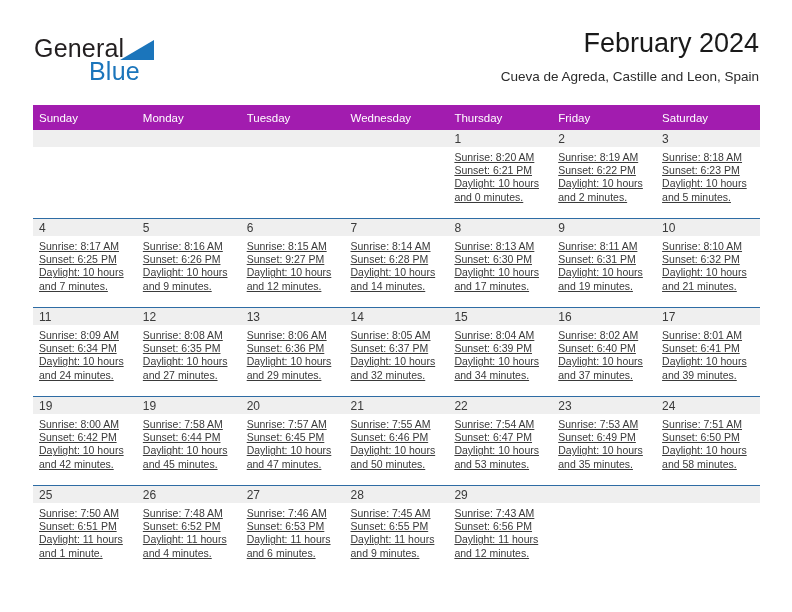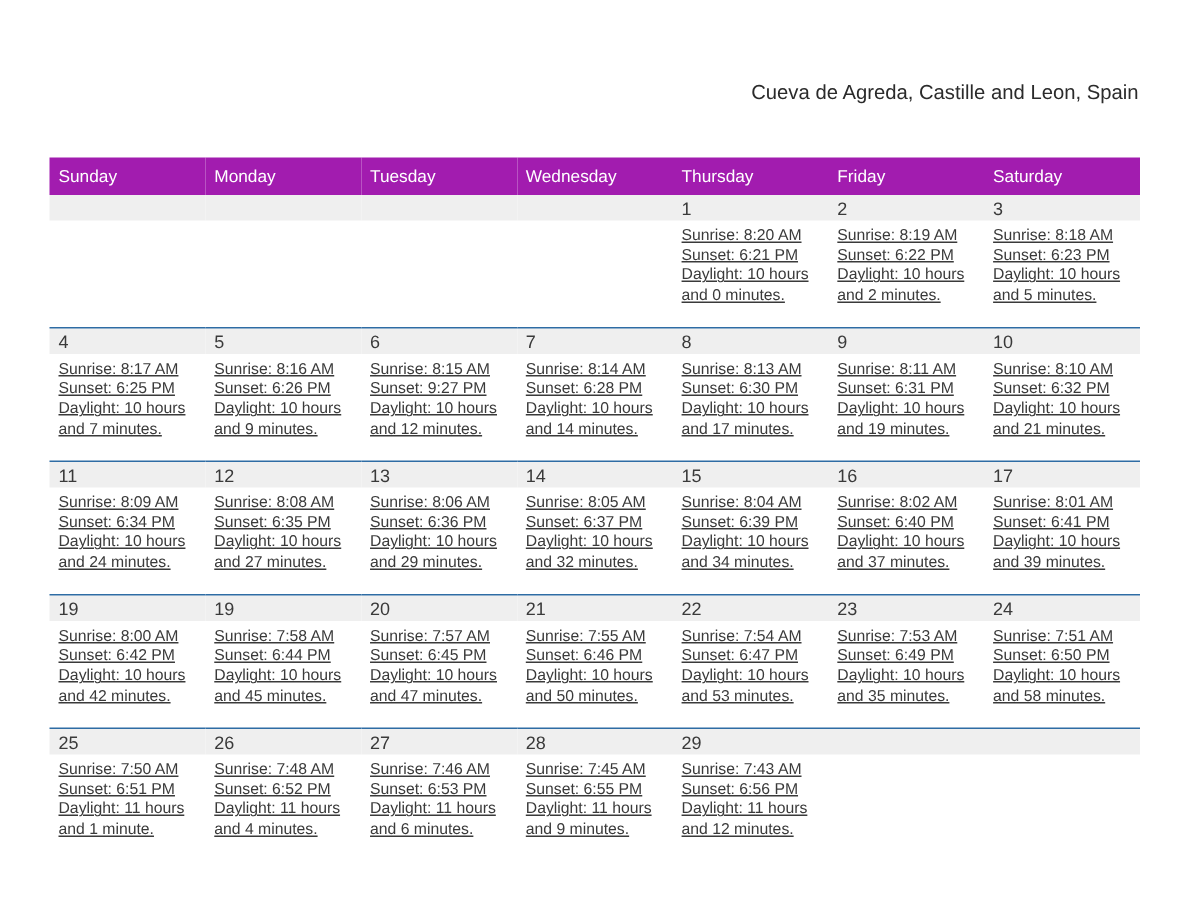--- a/index.html
+++ b/index.html
@@ -63,21 +63,21 @@
     text-align: right;
   }
   .cal-title {
     font-size: 27px;
     color: #1a1a1a;
     line-height: 1.15;
     font-weight: normal;
     white-space: nowrap;
   }
   .cal-subtitle {
-    margin-top: 26px;
+    margin-top: 10px;
     font-size: 13.5px;
     color: #2b2b2b;
     white-space: nowrap;
   }
 
   
   .calendar {
     position: absolute;
     left: 33px;
     top: 105px;
@@ -126,21 +126,27 @@
   }
   .cell-body div {
     white-space: normal;
   }
   td.empty .cell-body { visibility: hidden; }
 </style>
 </head>
 <body>
 
 <div class="page-header">
+  <div class="brand">
+    <span class="brand-general">General</span>
+    <span class="brand-triangle"></span>
+    <span class="brand-blue">Blue</span>
+  </div>
   <div class="title-block">
+    <div class="cal-title">February 2024</div>
     <div class="cal-subtitle">Cueva de Agreda, Castille and Leon, Spain</div>
   </div>
 </div>
 
 <div class="calendar">
   <table class="cal-grid">
     <thead>
       <tr id="weekday-header-row">
           <th>Sunday</th>
           <th>Monday</th>

